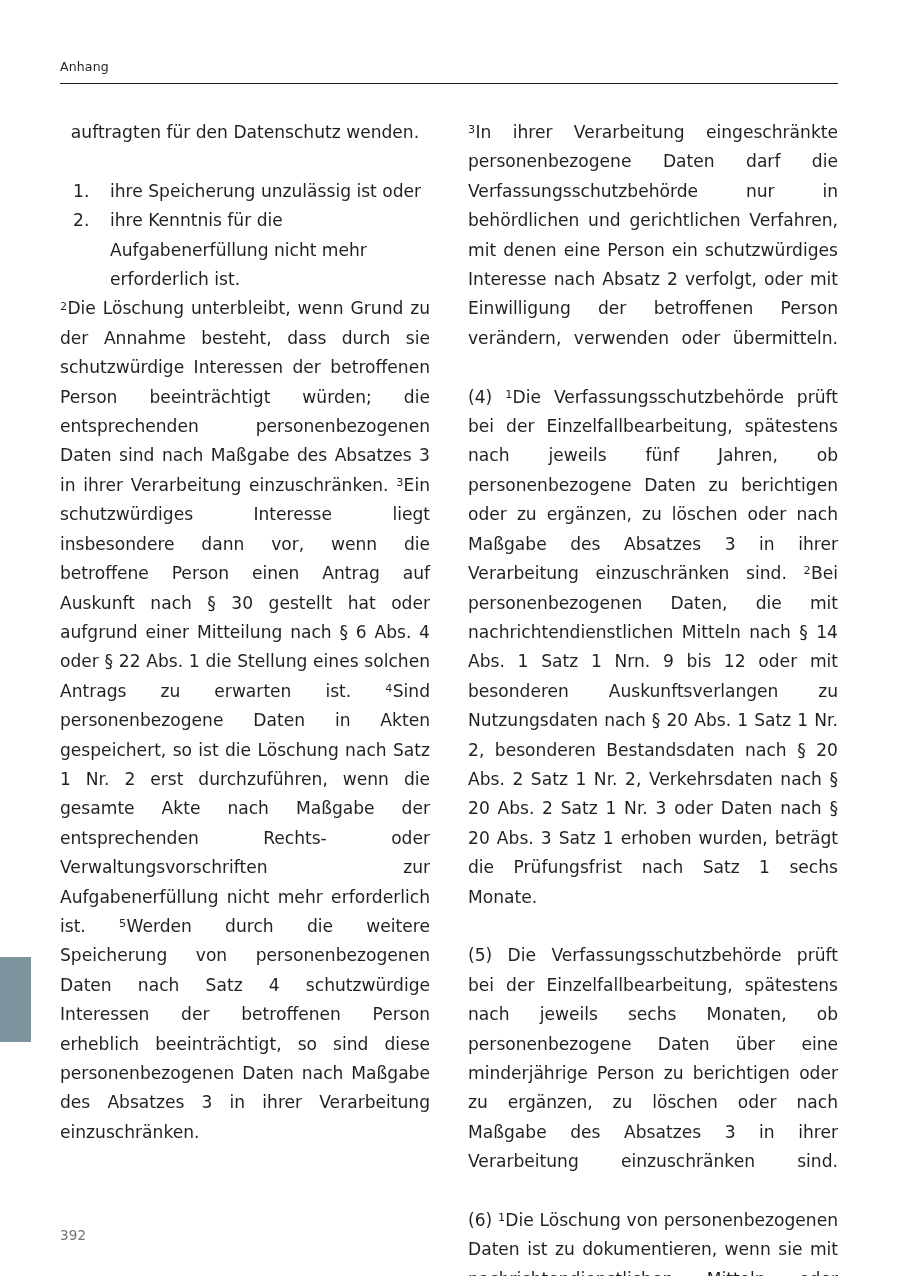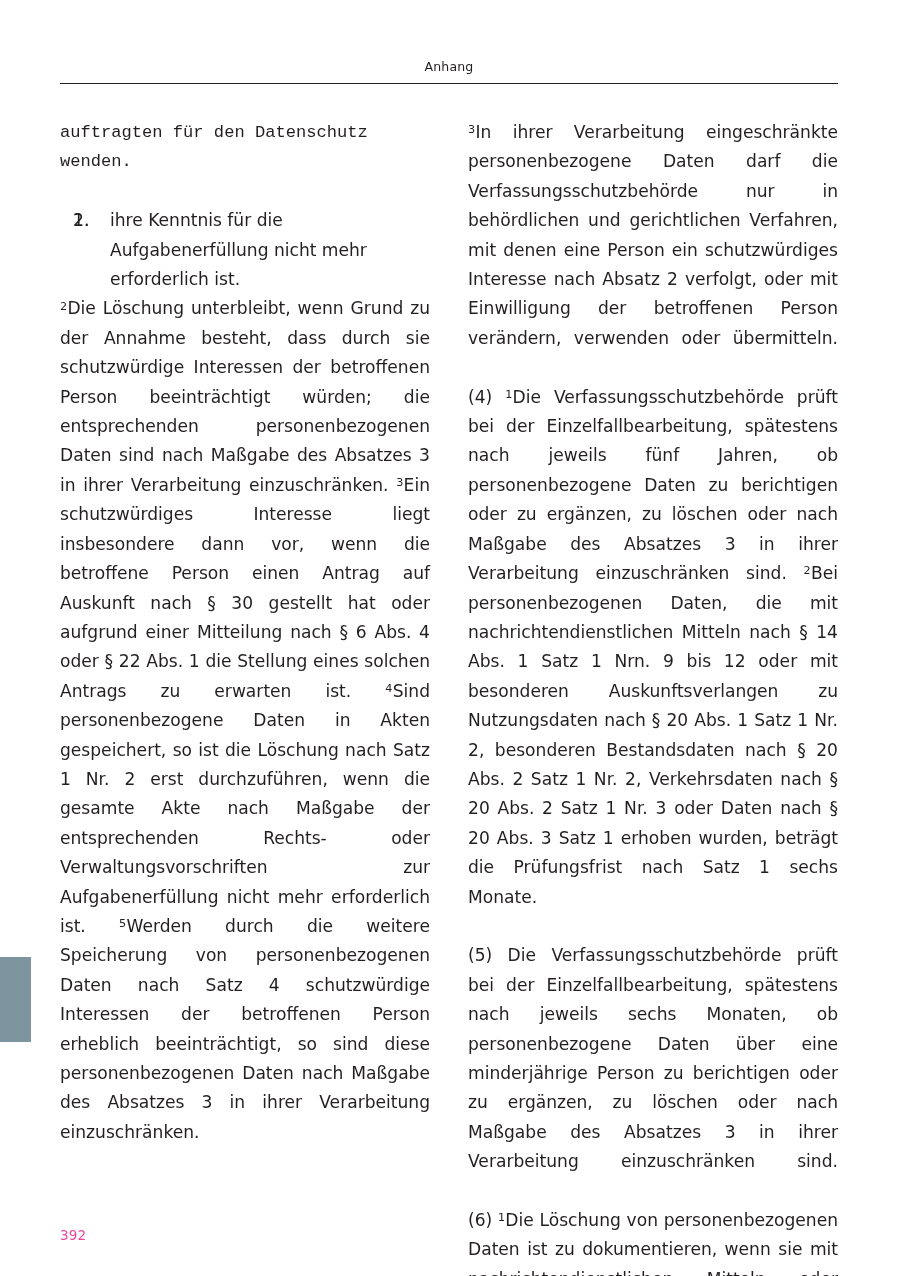--- a/index.html
+++ b/index.html
@@ -39,21 +39,20 @@
     position: absolute;
     left: 60px;
     top: 59px;
     width: 778px;
   }
   .running-head-label {
     font-size: 12.5px;
     letter-spacing: 0.15px;
     color: #231f20;
     line-height: 16px;
-    text-align: center;
   }
   .head-rule {
     position: absolute;
     left: 60px;
     top: 83px;
     width: 778px;
     height: 1.4px;
     background: #231f20;
   }
 
@@ -73,22 +72,21 @@
   .para {
     font-size: 17.1px;
     line-height: 29.4px;
     text-align: justify;
     text-justify: inter-word;
     margin: 0;
     hyphens: manual;
     word-spacing: 0px;
   }
   .para.ragged {
-    text-align: left;
-    font-family: Liberation Mono, monospace;
+    text-align: center;
   }
 
   
   .para:after {
     content: "";
     display: inline-block;
     width: 100%;
   }
 
   sup.sentence-num {
@@ -117,41 +115,41 @@
     top: 0;
   }
 
   
   .folio {
     position: absolute;
     left: 60px;
     top: 1226px;
     font-size: 13.5px;
     line-height: 18px;
-    color: #ec4899;
+    color: #737373;
     letter-spacing: 0.2px;
   }
 </style>
 </head>
 <body>
 
 <div class="page">
 
   <div class="thumb-tab" style="background: rgb(124, 149, 159);"></div>
 
   <div class="running-head">
     <div class="running-head-label">Anhang</div>
   </div>
   <div class="head-rule"></div>
 
   <div class="columns">
     <div class="column" id="left-col">
         <p class="para ragged"><span>auftragten für den Datenschutz wenden.</span></p>
         <ul class="num-list">
-          <li class="num-item"><span class="num-marker">1.</span></li>
+          <li class="num-item"><span class="num-marker">1.</span><span>ihre Speicherung unzulässig ist oder</span></li>
           <li class="num-item"><span class="num-marker">2.</span><span>ihre Kenntnis für die Aufgabenerfüllung nicht mehr erforderlich ist.</span></li>
         </ul>
         <p class="para"><sup class="sentence-num">2</sup><span>Die Löschung unterbleibt, wenn Grund zu der Annahme besteht, dass durch sie schutzwürdige Interessen der betroffenen Person beeinträchtigt würden; die entsprechenden personenbezogenen Daten sind nach Maßgabe des Absatzes 3 in ihrer Verarbeitung einzuschränken. </span><sup class="sentence-num">3</sup><span>Ein schutzwürdiges Interesse liegt insbesondere dann vor, wenn die betroffene Person einen Antrag auf Auskunft nach § 30 gestellt hat oder aufgrund einer Mitteilung nach § 6 Abs. 4 oder § 22 Abs. 1 die Stellung eines solchen Antrags zu erwarten ist. </span><sup class="sentence-num">4</sup><span>Sind personenbezogene Daten in Akten gespeichert, so ist die Löschung nach Satz 1 Nr. 2 erst durchzuführen, wenn die gesamte Akte nach Maßgabe der entsprechenden Rechts- oder Verwaltungsvorschriften zur Aufgabenerfüllung nicht mehr erforderlich ist. </span><sup class="sentence-num">5</sup><span>Werden durch die weitere Speicherung von personenbezogenen Daten nach Satz 4 schutzwürdige Interessen der betroffenen Person erheblich beeinträchtigt, so sind diese personenbezogenen Daten nach Maßgabe des Absatzes 3 in ihrer Verarbeitung einzuschränken.</span></p>
       </div>
     <div class="column" id="right-col">
         <p class="para"><sup class="sentence-num">3</sup><span>In ihrer Verarbeitung eingeschränkte personenbezogene Daten darf die Verfassungsschutzbehörde nur in behördlichen und gerichtlichen Verfahren, mit denen eine Person ein schutzwürdiges Interesse nach Absatz 2 verfolgt, oder mit Einwilligung der betroffenen Person verändern, verwenden oder übermitteln.</span></p>
         <p class="para"><span>(4) </span><sup class="sentence-num">1</sup><span>Die Verfassungsschutzbehörde prüft bei der Einzelfallbearbeitung, spätestens nach jeweils fünf Jahren, ob personenbezogene Daten zu berichtigen oder zu ergänzen, zu löschen oder nach Maßgabe des Absatzes 3 in ihrer Verarbeitung einzuschränken sind. </span><sup class="sentence-num">2</sup><span>Bei personenbezogenen Daten, die mit nachrichtendienstlichen Mitteln nach § 14 Abs. 1 Satz 1 Nrn. 9 bis 12 oder mit besonderen Auskunftsverlangen zu Nutzungsdaten nach § 20 Abs. 1 Satz 1 Nr. 2, besonderen Bestandsdaten nach § 20 Abs. 2 Satz 1 Nr. 2, Verkehrsdaten nach § 20 Abs. 2 Satz 1 Nr. 3 oder Daten nach § 20 Abs. 3 Satz 1 erhoben wurden, beträgt die Prüfungsfrist nach Satz 1 sechs Monate.</span></p>
         <p class="para"><span>(5) </span><span>Die Verfassungsschutzbehörde prüft bei der Einzelfallbearbeitung, spätestens nach jeweils sechs Monaten, ob personenbezogene Daten über eine minderjährige Person zu berichtigen oder zu ergänzen, zu löschen oder nach Maßgabe des Absatzes 3 in ihrer Verarbeitung einzuschränken sind.</span></p>
         <p class="para"><span>(6) </span><sup class="sentence-num">1</sup><span>Die Löschung von personenbezogenen Daten ist zu dokumentieren, wenn sie mit nachrichtendienstlichen Mitteln oder besonderen Auskunftsverlangen erhoben wurden, die der Mitteilungspflicht nach § 22 Abs. 1 Sätze 1 bis 3 unterliegen. </span></p>
       </div>

